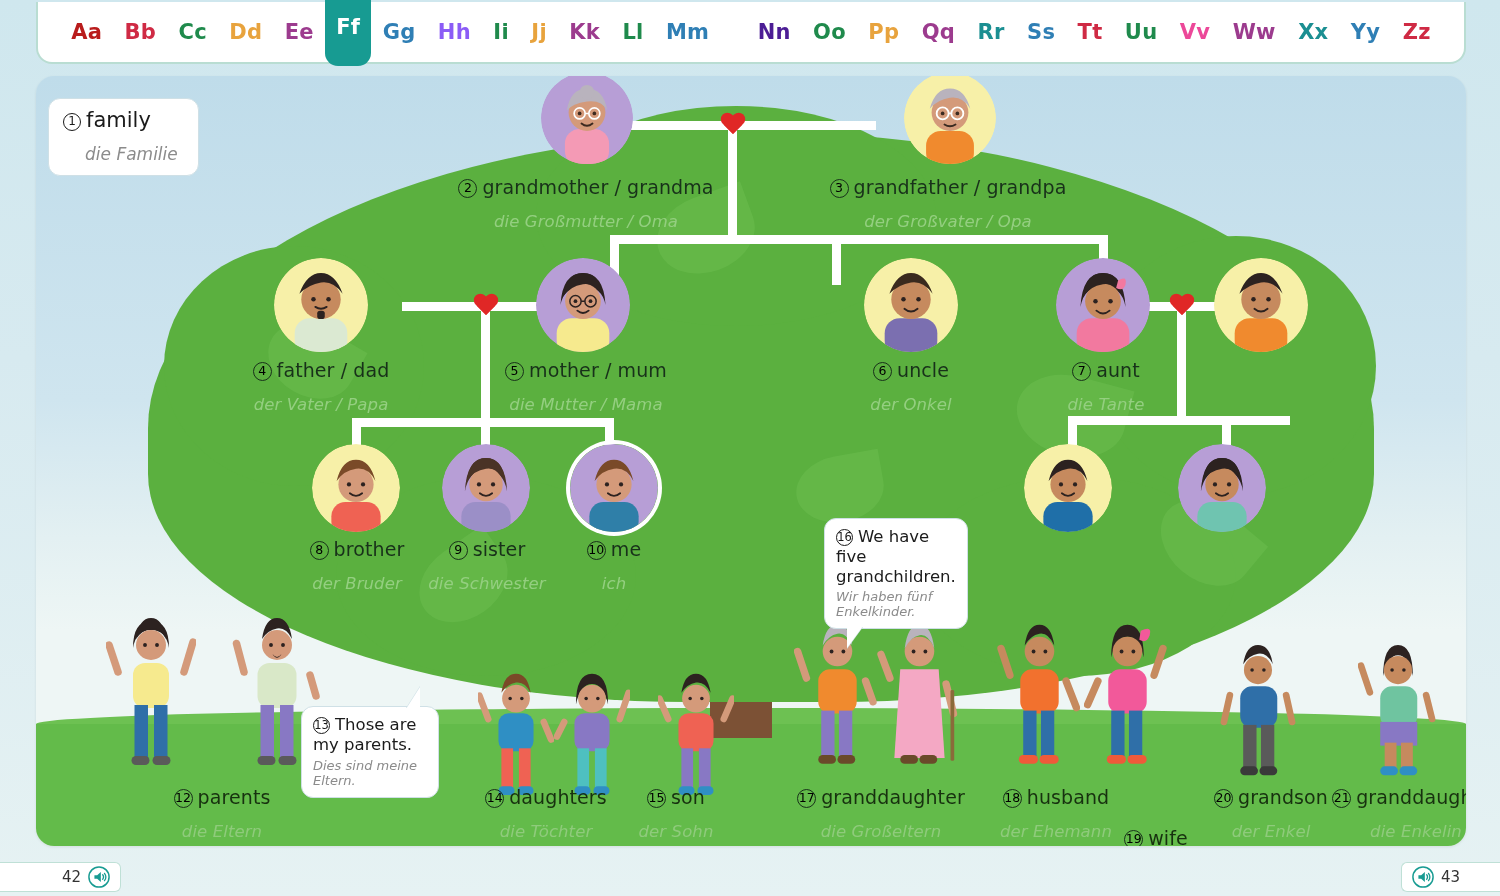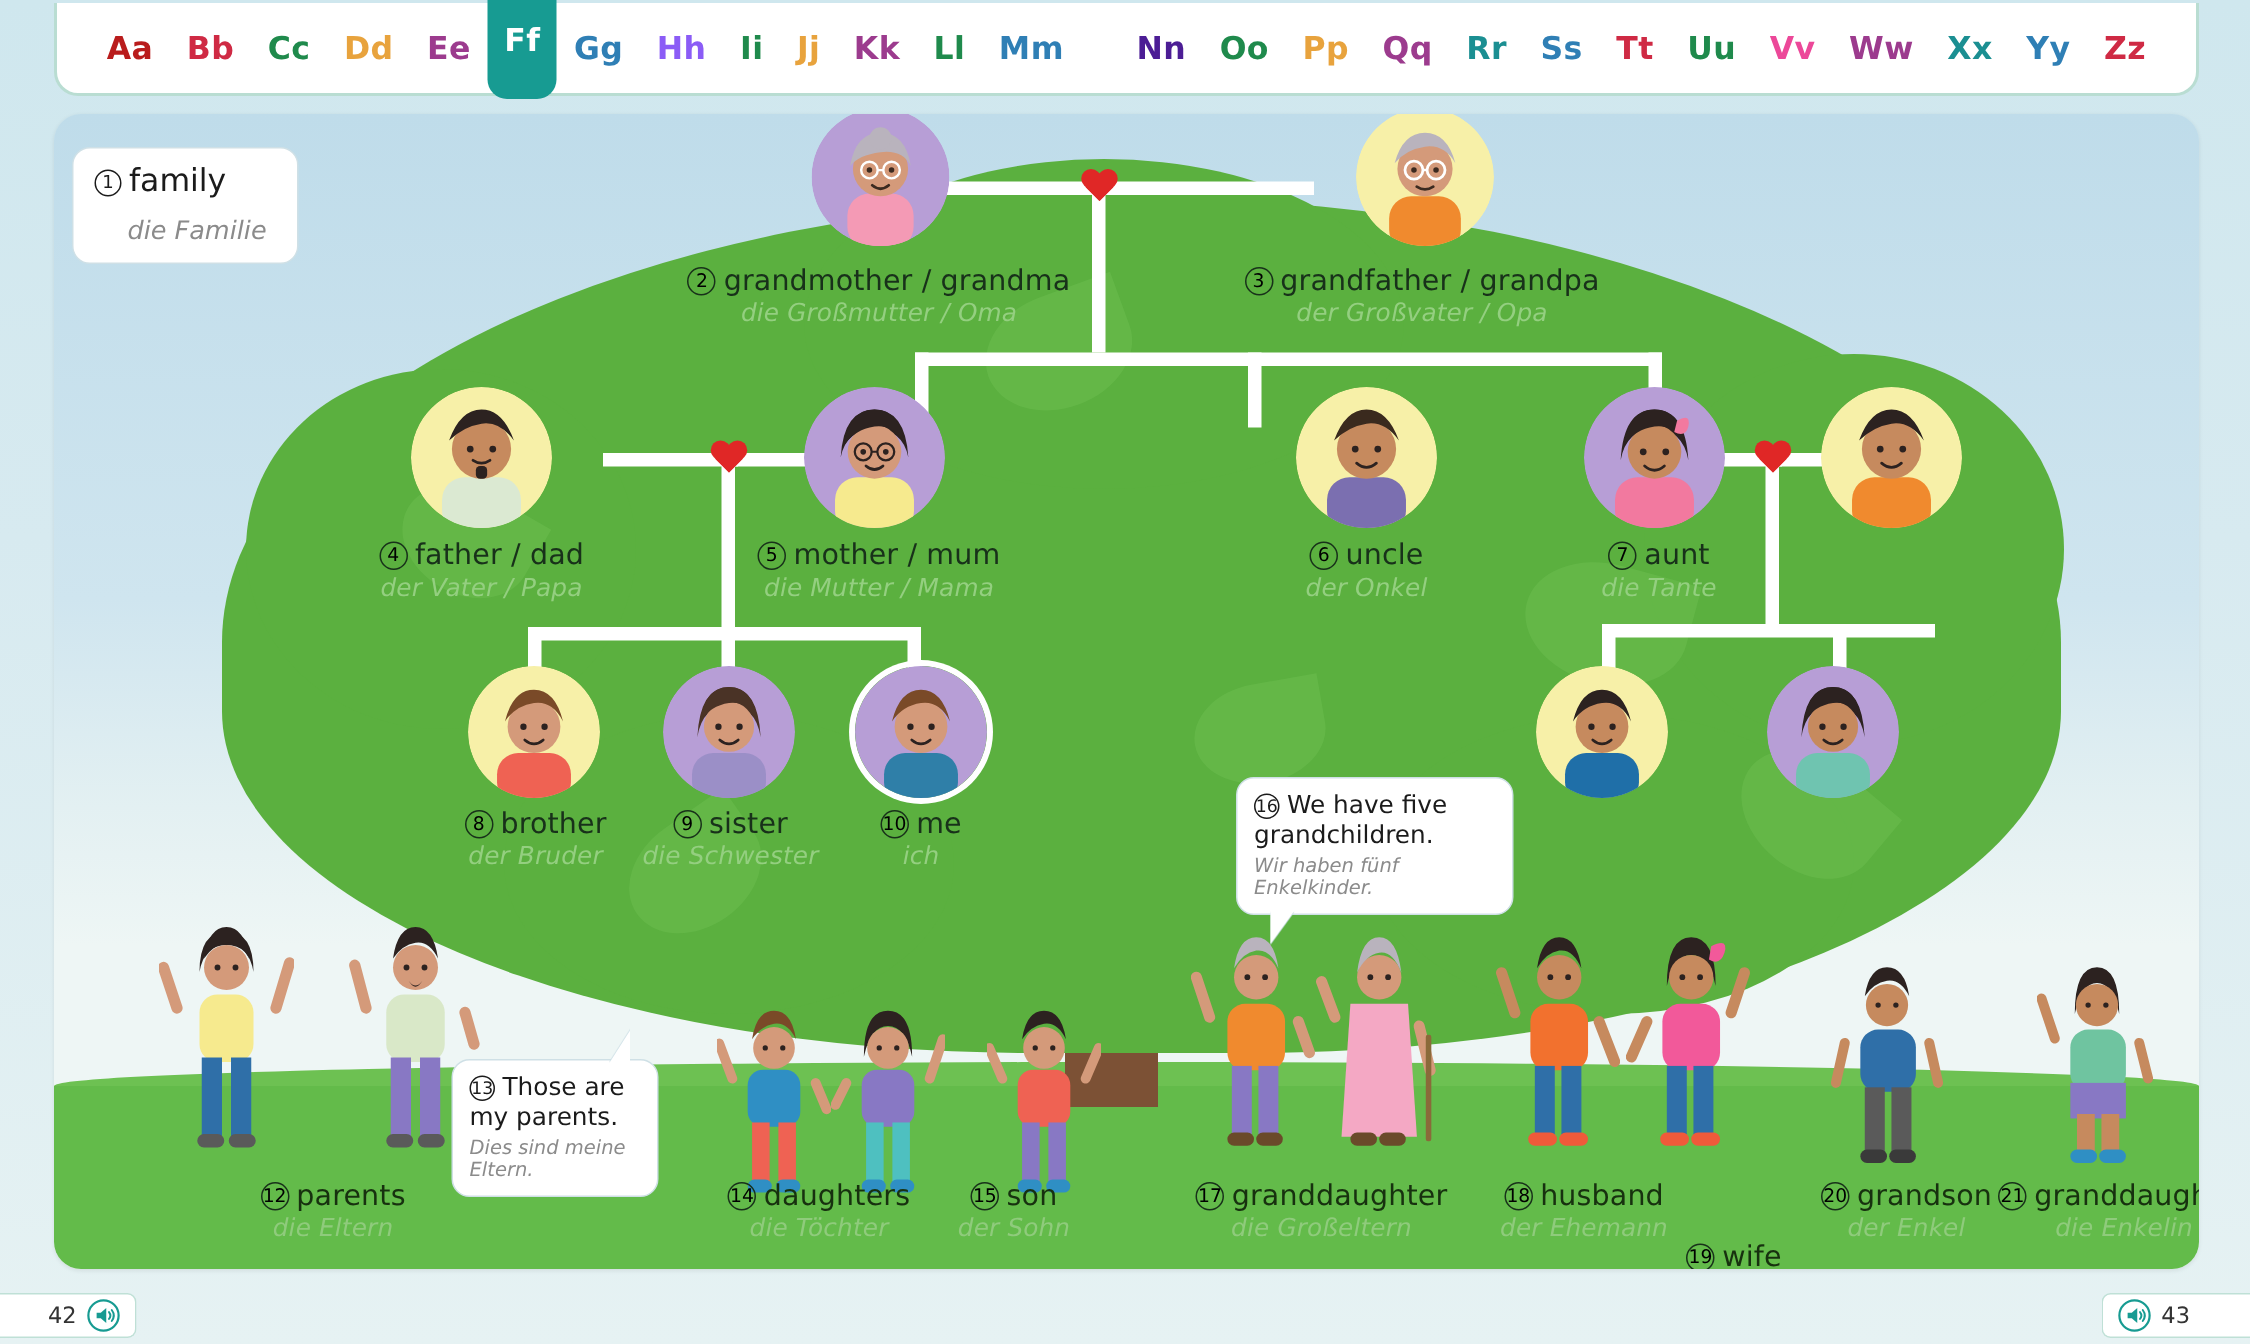--- a/index.html
+++ b/index.html
@@ -113,21 +113,21 @@
   .label {
     position: absolute; z-index: 12; text-align: center;
     font-family: "DejaVu Sans", sans-serif;
     white-space: nowrap;
   }
   .label .en {
     font-size: 19px; color: #18311a; font-weight: 400; letter-spacing: .1px;
   }
   .label .de {
     display: block; font-size: 16.5px; font-style: italic;
-    color: #94cf80; margin-top: 1px; letter-spacing: .1px;
+    color: #94cf80; margin-top: 14px; letter-spacing: .1px;
   }
   .num {
     display: inline-block; border: 1.6px solid #18311a; border-radius: 50%;
     width: 19px; height: 19px; line-height: 16px; font-size: 12.5px;
     text-align: center; margin-right: 5px; vertical-align: 2px;
     font-weight: 500;
   }
   .label.bottom .en { color: #17310f; }
   .label.bottom .de { color: #8fcb7c; }
 
@@ -162,21 +162,21 @@
   }
   .tail { position: absolute; width: 0; height: 0; }
 
   
   .footer-pill {
     position: absolute; bottom: 4px; height: 30px;
     background: #ffffff; display: flex; align-items: center;
     z-index: 50;
   }
   #footer-left {
-    left: 0; padding: 0 10px 0 32px; border-radius: 0 6px 6px 0;
+    left: 0; padding: 0 10px 0 62px; border-radius: 0 6px 6px 0;
     border: 1.5px solid #bfe0d6; border-left: none;
   }
   #footer-right {
     right: 0; padding: 0 40px 0 10px; border-radius: 6px 0 0 6px;
     border: 1.5px solid #bfe0d6; border-right: none;
   }
   .pagenum { font-size: 15px; color: #333; font-family: "DejaVu Sans", sans-serif; }
   .speaker { width: 22px; height: 22px; }
   #footer-left .speaker { margin-left: 7px; }
   #footer-right .speaker { margin-right: 7px; }
@@ -672,21 +672,21 @@
     <span class="num">1</span><span class="en">family</span>
     <span class="de">die Familie</span>
   </div>
 
   <div class="bubble" style="left:265px;top:630px;width:138px;">
     <span class="num">13</span><span class="en">Those are my parents.</span>
     <span class="de">Dies sind meine Eltern.</span>
     <div class="tail" style="top:-20px;left:104px;border-left:14px solid transparent;border-right:0 solid transparent;border-bottom:22px solid #ffffff;filter:drop-shadow(0 -1px 0 #cfe0e6);"></div>
   </div>
 
-  <div class="bubble" style="left:788px;top:442px;width:185px;">
+  <div class="bubble" style="left:788px;top:442px;width:144px;">
     <span class="num">16</span><span class="en">We have five grandchildren.</span>
     <span class="de">Wir haben fünf Enkelkinder.</span>
     <div class="tail" style="bottom:-20px;left:22px;border-right:16px solid transparent;border-left:0 solid transparent;border-top:22px solid #ffffff;filter:drop-shadow(0 1px 0 #cfe0e6);"></div>
   </div>
 
 </div>
 
 <div class="footer-pill" id="footer-left">
   <span class="pagenum">42</span>
   <span class="speaker">

